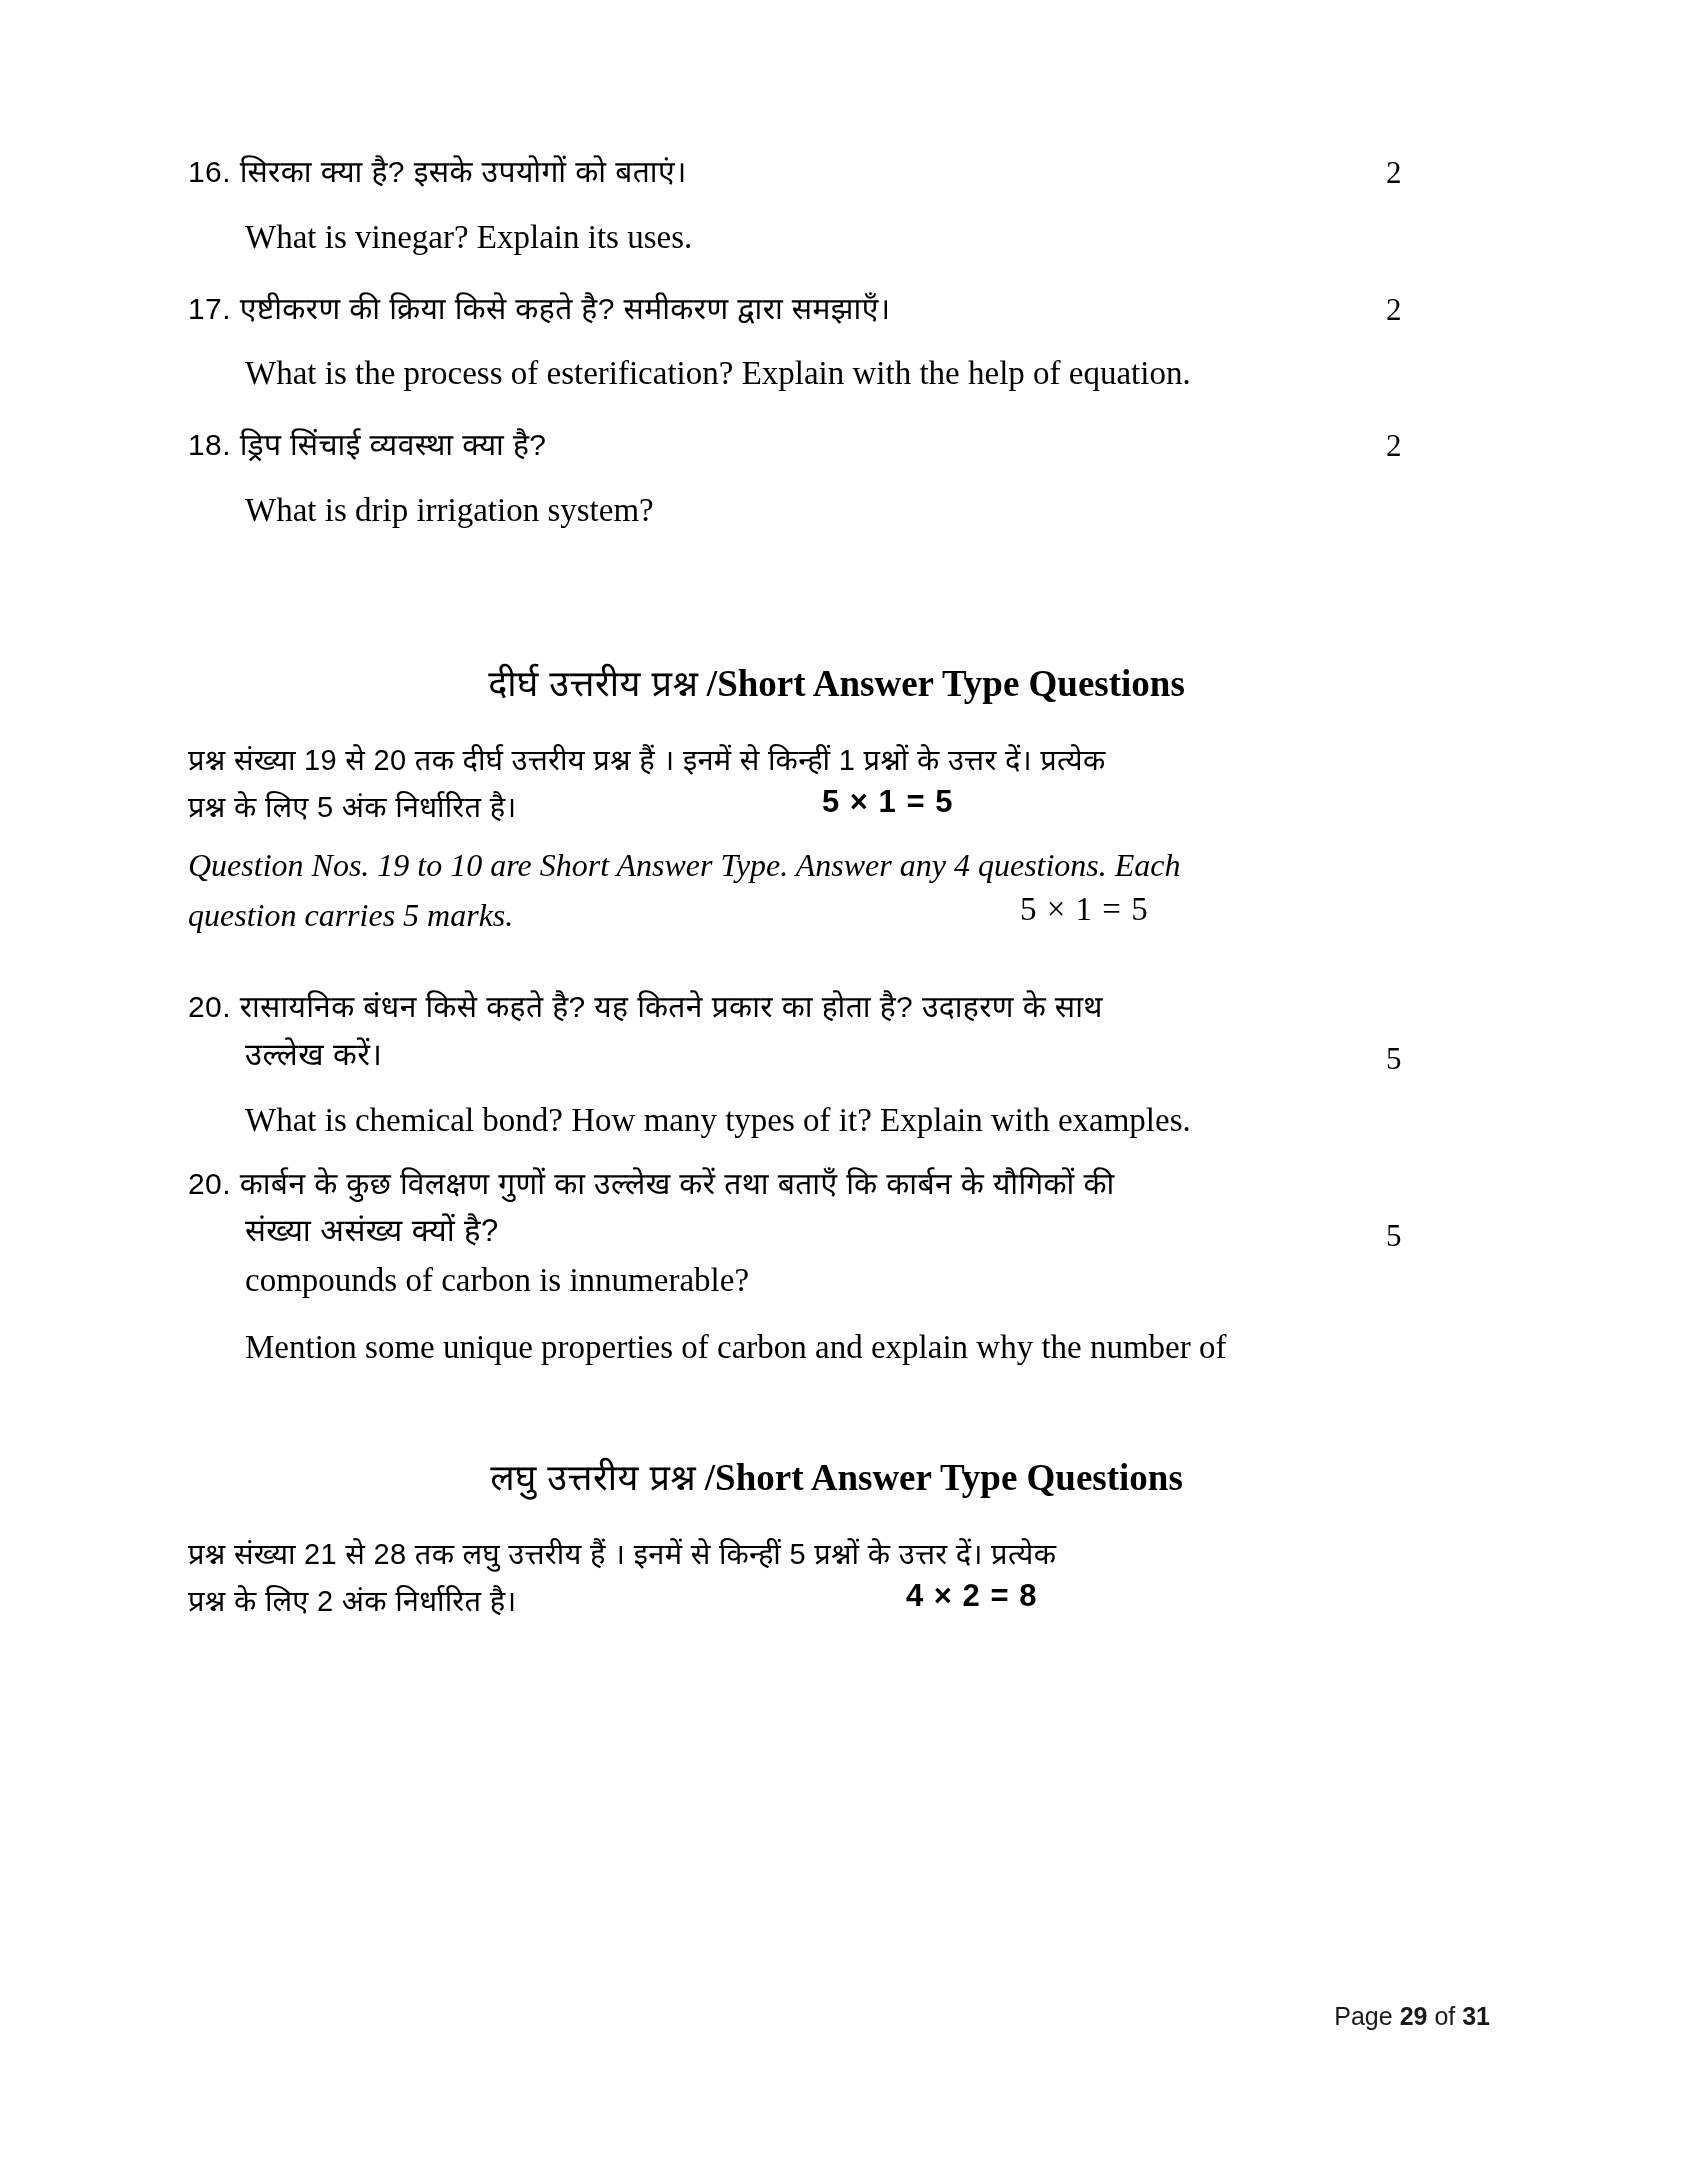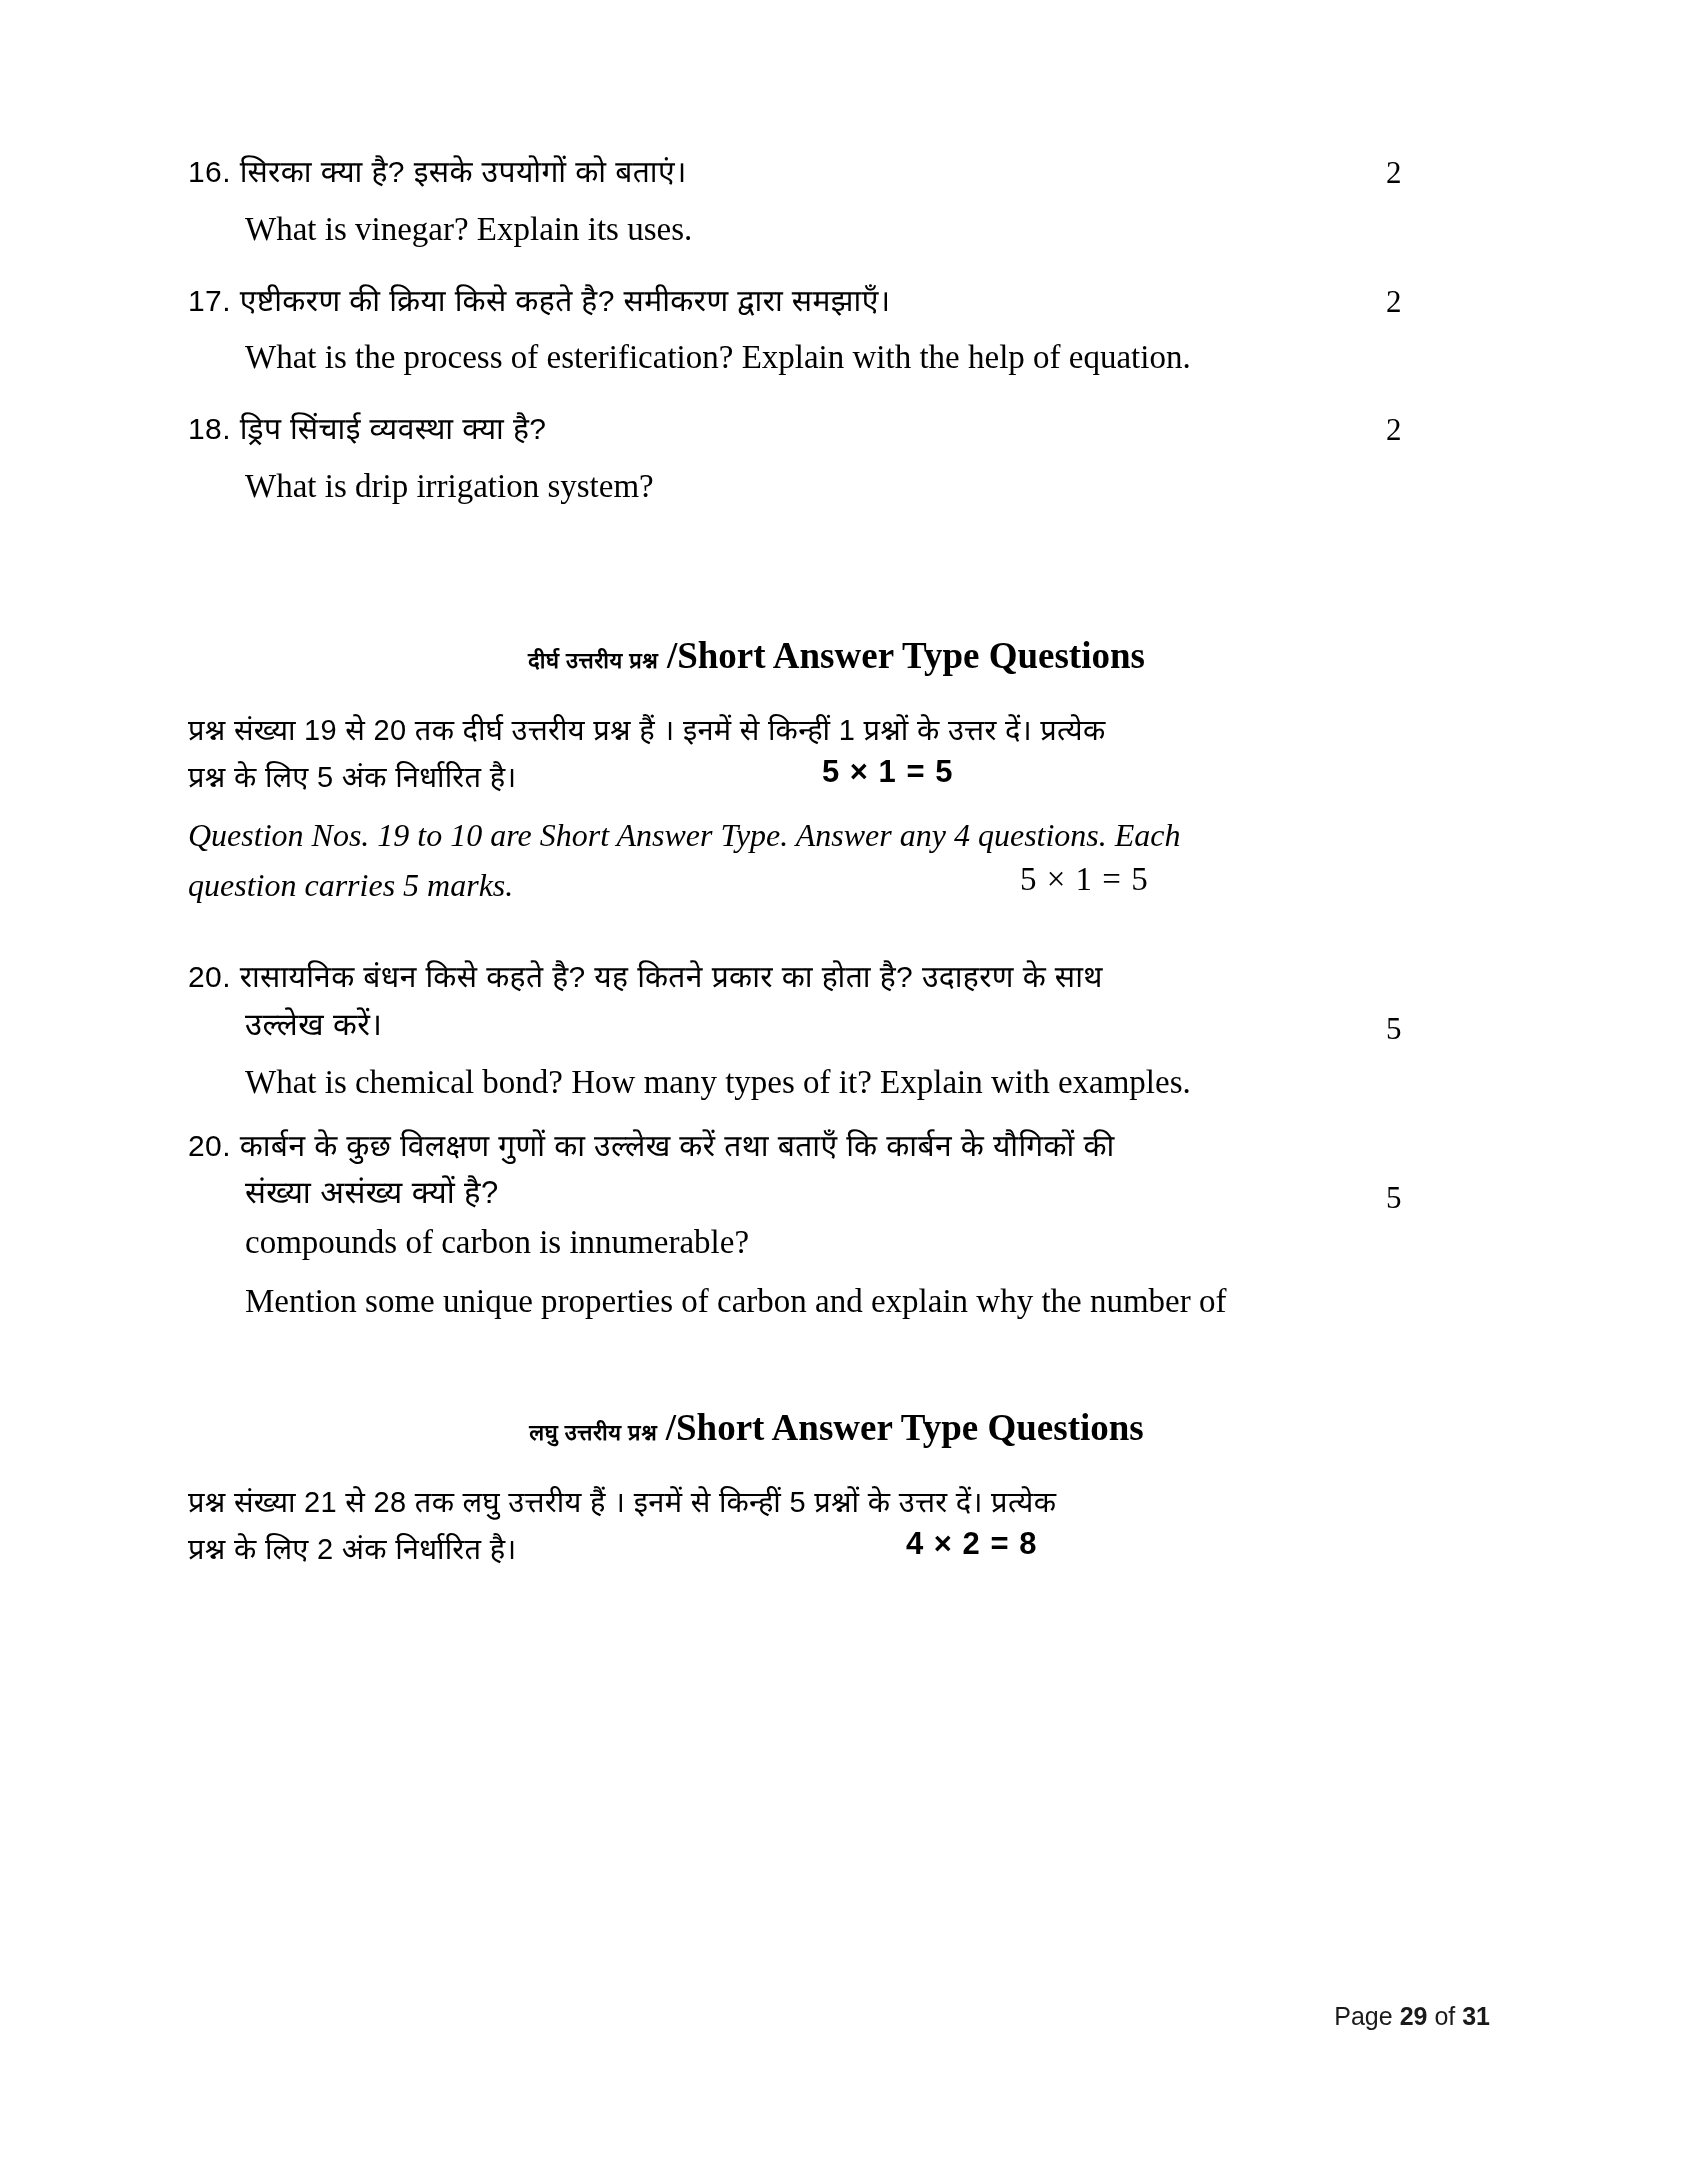--- a/index.html
+++ b/index.html
@@ -44,21 +44,21 @@
     padding-left: 46px;
     padding-right: 168px;
     text-indent: -46px;
   }
   .q-en {
     font-family: "Liberation Serif", "DejaVu Serif", serif;
     font-size: 33px;
     line-height: 1.52;
     padding-left: 57px;
     padding-right: 168px;
-    margin-top: 8px;
+    margin-top: 16px;
   }
   .q-cont {
     font-family: "Liberation Sans", "DejaVu Sans", sans-serif;
     font-size: 31px;
     line-height: 1.55;
     letter-spacing: 0.4px;
     padding-left: 57px;
     padding-right: 168px;
   }
   .marks {
@@ -83,22 +83,22 @@
   .sec-head {
     text-align: center;
     font-size: 34px;
     font-weight: bold;
     margin: 0;
     padding: 0;
     white-space: nowrap;
   }
   .sec-head .hi {
     font-family: "Liberation Sans", "DejaVu Sans", sans-serif;
-    font-size: 22px;
-    font-weight: bold;
+    font-size: 36px;
+    font-weight: normal;
     letter-spacing: 0.5px;
   }
   .sec-head .en {
     font-family: "Liberation Serif", "DejaVu Serif", serif;
     font-size: 37px;
     font-weight: bold;
   }
   .subject-head {
     text-align: center;
     margin: 0;

